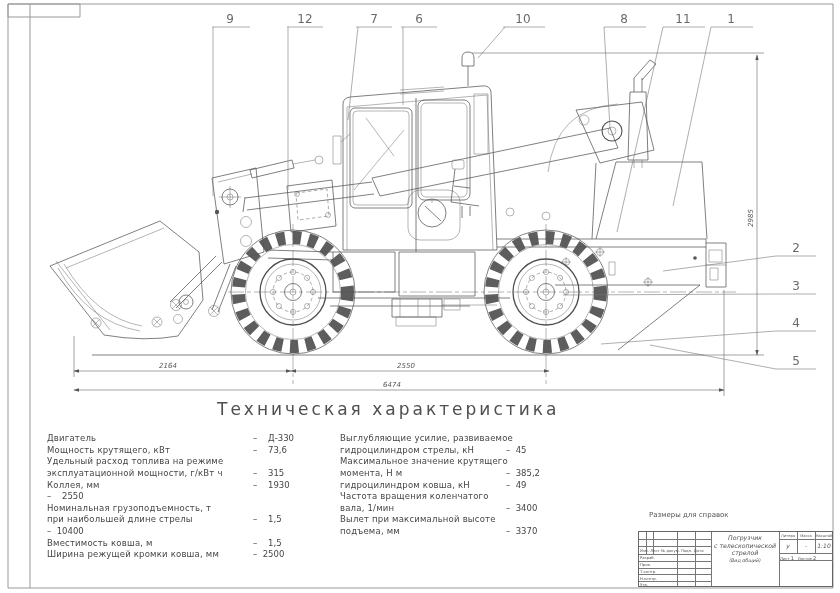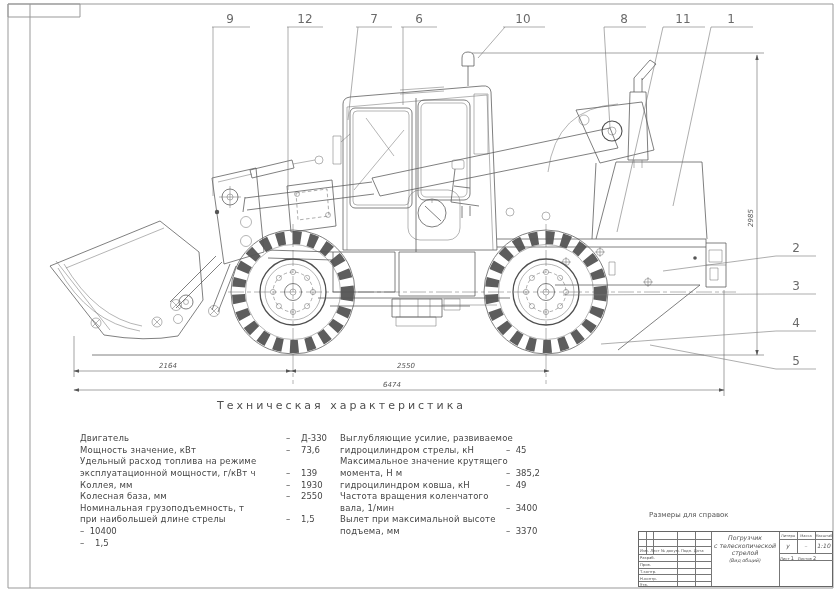--- a/index.html
+++ b/index.html
@@ -10,26 +10,26 @@
   .ln{stroke:#565656;stroke-width:.75;fill:none;}
   .thin{stroke:#6a6a6a;stroke-width:.5;fill:none;}
   .dimln{stroke:#666;stroke-width:.6;fill:none;}
   .callln{stroke:#777;stroke-width:.6;fill:none;}
   .ctr{stroke:#777;stroke-width:.55;fill:none;stroke-dasharray:16 3 4 3;}
   .dash{stroke:#6a6a6a;stroke-width:.55;fill:none;stroke-dasharray:3.5 2.5;}
   text{fill:#585858;}
   .callnum{font-size:12px;fill:#6a6a6a;}
   .dimnum{font-size:7px;font-style:italic;fill:#555;}
   
-  .techtitle{position:absolute;left:217px;top:399px;font-size:11px;letter-spacing:3px;color:#4f4f4f;}
+  .techtitle{position:absolute;left:217px;top:399px;font-size:17px;letter-spacing:3px;color:#4f4f4f;}
   .speccol{position:absolute;font-size:8.5px;line-height:11.65px;color:#464646;}
   .srow{display:flex;height:11.65px;align-items:baseline;}
   .lbl{flex:1;white-space:pre;letter-spacing:.2px;}
   .val{white-space:pre;}
-  .colL{left:80px;top:433px;width:302px;}
+  .colL{left:47px;top:433px;width:302px;}
   .colL .val{width:96px;}
   .colR{left:340px;top:433px;width:240px;}
   .colR .val{width:74px;}
   
   .note{position:absolute;left:649px;top:511px;font-size:7px;color:#555;}
   .tb{position:absolute;left:638px;top:531px;width:195px;height:56px;border:1px solid #666;
       font-size:4px;color:#555;box-sizing:border-box;}
   .vl{position:absolute;top:0;bottom:0;width:0;border-left:1px solid #777;}
   .hl{position:absolute;left:0;height:0;border-top:1px solid #777;}
   .tbname{position:absolute;left:72px;top:2px;width:68px;text-align:center;
@@ -259,52 +259,56 @@
 </svg>
 
 <div class="techtitle">Техническая характеристика</div>
 
 <div class="speccol colL">
   <div class="srow">
         <span class="lbl">Двигатель</span>
         <span class="val">–    Д-330</span>
       </div>
   <div class="srow">
-        <span class="lbl">Мощность значение, кВт</span>
+        <span class="lbl">Мощность крутящего, кВт</span>
         <span class="val">–    73,6</span>
       </div>
   <div class="srow">
         <span class="lbl">Удельный расход топлива на режиме</span>
         <span class="val"></span>
       </div>
   <div class="srow">
         <span class="lbl">эксплуатационной мощности, г/кВт ч</span>
-        <span class="val">–    139</span>
+        <span class="val">–    315</span>
       </div>
   <div class="srow">
         <span class="lbl">Коллея, мм</span>
         <span class="val">–    1930</span>
       </div>
   <div class="srow">
-        <span class="lbl">Колесная база, мм</span>
         <span class="val">–    2550</span>
       </div>
   <div class="srow">
         <span class="lbl">Номинальная грузоподъемность, т</span>
         <span class="val"></span>
       </div>
   <div class="srow">
         <span class="lbl">при наибольшей длине стрелы</span>
         <span class="val">–    1,5</span>
       </div>
   <div class="srow">
         <span class="val">–  10400</span>
       </div>
   <div class="srow">
+        <span class="lbl">Вместимость ковша, м</span>
         <span class="val">–    1,5</span>
+      </div>
+  <div class="srow">
+        <span class="lbl">Ширина режущей кромки ковша, мм</span>
+        <span class="val">–  2500</span>
       </div>
 </div>
 
 <div class="speccol colR">
   <div class="srow">
         <span class="lbl">Выглубляющие усилие, развиваемое</span>
         <span class="val"></span>
       </div>
   <div class="srow">
         <span class="lbl">гидроцилиндром стрелы, кН</span>

